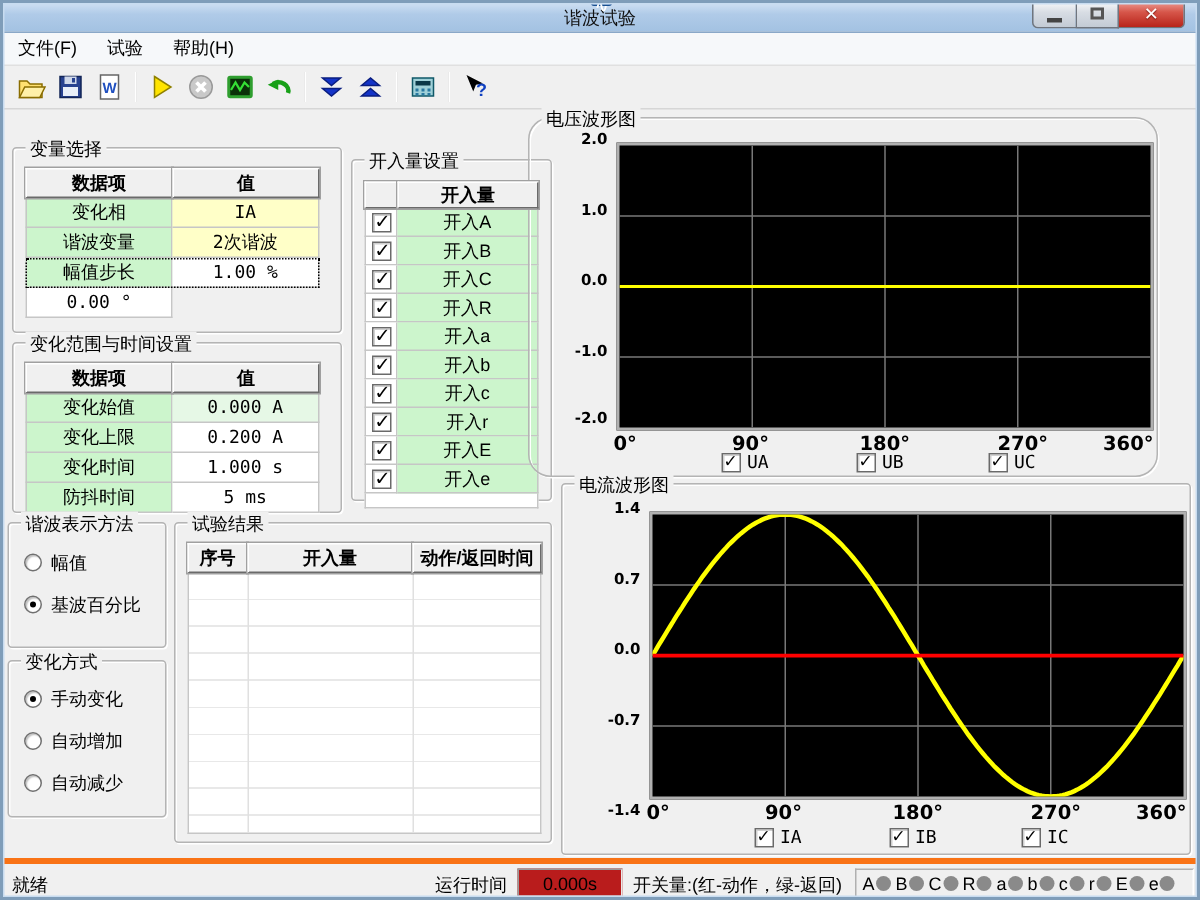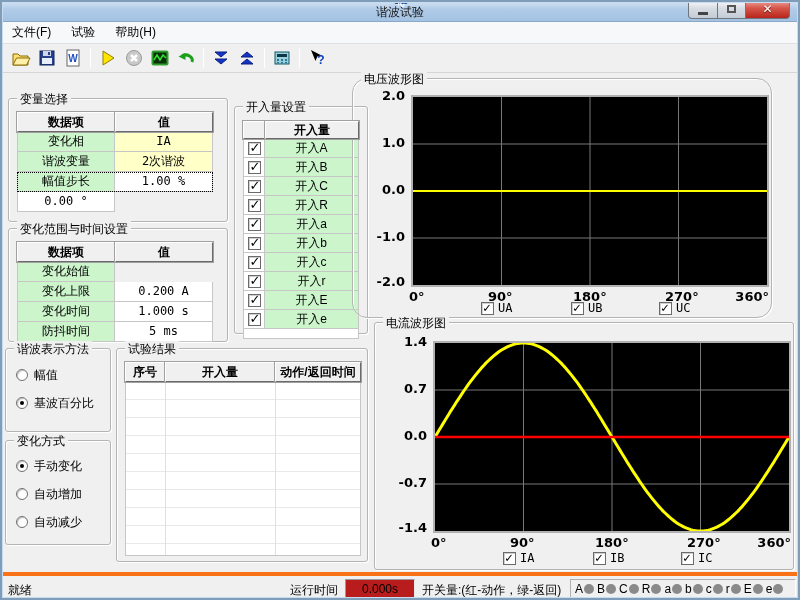--- a/index.html
+++ b/index.html
@@ -84,21 +84,21 @@
 
   
   .res-head { position:absolute; left:8px; top:13px; display:flex; }
   .res-body { position:absolute; left:8px; top:33px; width:236px; height:174px; background:#fff;
     border:1px solid #c6c6c6; border-top:none;
     background-image:repeating-linear-gradient(to bottom, #fff 0 17px, #e8e8e8 17px 18px); }
   .res-vline { position:absolute; top:0; bottom:0; width:1px; background:#e0e0e0; }
 
   
   .plot-frame { position:absolute; border:2px solid #b0b0b0; background:#000; }
-  .ylab { position:absolute; width:46px; text-align:right; font-weight:bold; font-size:13px; font-family:"DejaVu Sans",sans-serif; }
+  .ylab { position:absolute; width:46px; text-align:right; font-weight:bold; font-size:10px; font-family:"DejaVu Sans",sans-serif; }
   .xlab { position:absolute; font-weight:bold; font-size:13px; font-family:"DejaVu Sans",sans-serif; white-space:nowrap; }
   .legend-cb { position:absolute; display:flex; align-items:center; gap:4px; font-family:"DejaVu Sans Mono",monospace; }
 
   
   .statusbar { position:absolute; left:2px; top:572px; width:796px; height:26px; background:#f0f0f0;
     border-top:4px solid #f97316; }
   .sb-text { position:absolute; top:6px; color:#000; }
   .sb-box { position:absolute; top:3px; height:19px; background:#b91c1c; border:1px solid;
     border-color:#9a9a9a #e8e8e8 #e8e8e8 #9a9a9a; padding:2px 4px;text-align:center; }
   .sb-panel { position:absolute; top:3px; height:20px; border:1px solid; border-color:#b0b0b0 #fff #fff #b0b0b0;
@@ -243,20 +243,21 @@
 
   <div class="gb" style="left:8px; top:228px; width:220px; height:114px;">
     <span class="legend">变化范围与时间设置</span>
     <div class="vtable">
       <div class="vrow">
         <div class="hcell w98">数据项</div>
         <div class="hcell w99">值</div>
       </div>
       <div class="vrow">
         <div class="dcell lab w98">变化始值</div>
+        <div class="dcell val ltgreen w99">0.000 A</div>
       </div>
       <div class="vrow">
         <div class="dcell lab w98">变化上限</div>
         <div class="dcell val w99">0.200 A</div>
       </div>
       <div class="vrow">
         <div class="dcell lab w98">变化时间</div>
         <div class="dcell val w99">1.000 s</div>
       </div>
       <div class="vrow">
@@ -409,21 +410,21 @@
         <span>UC</span>
       </div>
   </div>
 
   <div class="gb" style="left:374px; top:322px; width:420px; height:248px;">
     <span class="legend">电流波形图</span>
     <div class="ylab" style="left:6px; top:11px;">1.4</div>
     <div class="ylab" style="left:6px; top:58px;">0.7</div>
     <div class="ylab" style="left:6px; top:105px;">0.0</div>
     <div class="ylab" style="left:6px; top:152px;">-0.7</div>
-    <div class="ylab" style="left:6px; top:197px;">-1.4</div>
+    <div class="ylab" style="left:6px; top:212px;">-1.4</div>
     <div class="plot-frame" style="left:58px; top:18px; width:358px; height:192px;">
       <svg id="plot1" width="354" height="188">
           <line x1="88.5" y1="0" x2="88.5" y2="188" stroke="#787878" stroke-width="1"></line>
           <line x1="0" y1="47.0" x2="354" y2="47.0" stroke="#787878" stroke-width="1"></line>
           <line x1="177.0" y1="0" x2="177.0" y2="188" stroke="#787878" stroke-width="1"></line>
           <line x1="0" y1="94.0" x2="354" y2="94.0" stroke="#787878" stroke-width="1"></line>
           <line x1="265.5" y1="0" x2="265.5" y2="188" stroke="#787878" stroke-width="1"></line>
           <line x1="0" y1="141.0" x2="354" y2="141.0" stroke="#787878" stroke-width="1"></line>
           <polyline points="0.0,94.0 2.0,90.7 3.9,87.4 5.9,84.2 7.9,80.9 9.8,77.7 11.8,74.5 13.8,71.3 15.7,68.1 17.7,65.0 19.7,61.9 21.6,58.8 23.6,55.8 25.6,52.8 27.5,49.9 29.5,47.0 31.5,44.2 33.4,41.4 35.4,38.7 37.4,36.1 39.3,33.6 41.3,31.1 43.3,28.7 45.2,26.4 47.2,24.1 49.2,22.0 51.1,19.9 53.1,18.0 55.1,16.1 57.0,14.3 59.0,12.6 61.0,11.0 62.9,9.5 64.9,8.1 66.9,6.8 68.8,5.7 70.8,4.6 72.8,3.6 74.7,2.8 76.7,2.1 78.7,1.4 80.6,0.9 82.6,0.5 84.6,0.2 86.5,0.1 88.5,0.0 90.5,0.1 92.4,0.2 94.4,0.5 96.4,0.9 98.3,1.4 100.3,2.1 102.3,2.8 104.2,3.6 106.2,4.6 108.2,5.7 110.1,6.8 112.1,8.1 114.1,9.5 116.0,11.0 118.0,12.6 120.0,14.3 121.9,16.1 123.9,18.0 125.9,19.9 127.8,22.0 129.8,24.1 131.8,26.4 133.7,28.7 135.7,31.1 137.7,33.6 139.6,36.1 141.6,38.7 143.6,41.4 145.5,44.2 147.5,47.0 149.5,49.9 151.4,52.8 153.4,55.8 155.4,58.8 157.3,61.9 159.3,65.0 161.3,68.1 163.2,71.3 165.2,74.5 167.2,77.7 169.1,80.9 171.1,84.2 173.1,87.4 175.0,90.7 177.0,94.0 179.0,97.3 180.9,100.6 182.9,103.8 184.9,107.1 186.8,110.3 188.8,113.5 190.8,116.7 192.7,119.9 194.7,123.0 196.7,126.1 198.6,129.2 200.6,132.2 202.6,135.2 204.5,138.1 206.5,141.0 208.5,143.8 210.4,146.6 212.4,149.3 214.4,151.9 216.3,154.4 218.3,156.9 220.3,159.3 222.2,161.6 224.2,163.9 226.2,166.0 228.1,168.1 230.1,170.0 232.1,171.9 234.0,173.7 236.0,175.4 238.0,177.0 239.9,178.5 241.9,179.9 243.9,181.2 245.8,182.3 247.8,183.4 249.8,184.4 251.7,185.2 253.7,185.9 255.7,186.6 257.6,187.1 259.6,187.5 261.6,187.8 263.5,187.9 265.5,188.0 267.5,187.9 269.4,187.8 271.4,187.5 273.4,187.1 275.3,186.6 277.3,185.9 279.3,185.2 281.2,184.4 283.2,183.4 285.2,182.3 287.1,181.2 289.1,179.9 291.1,178.5 293.0,177.0 295.0,175.4 297.0,173.7 298.9,171.9 300.9,170.0 302.9,168.1 304.8,166.0 306.8,163.9 308.8,161.6 310.7,159.3 312.7,156.9 314.7,154.4 316.6,151.9 318.6,149.3 320.6,146.6 322.5,143.8 324.5,141.0 326.5,138.1 328.4,135.2 330.4,132.2 332.4,129.2 334.3,126.1 336.3,123.0 338.3,119.9 340.2,116.7 342.2,113.5 344.2,110.3 346.1,107.1 348.1,103.8 350.1,100.6 352.0,97.3 354.0,94.0" fill="none" stroke="#ffff00" stroke-width="3"></polyline>
           <line x1="0" y1="94" x2="354" y2="94" stroke="#ff0000" stroke-width="2.5"></line>

